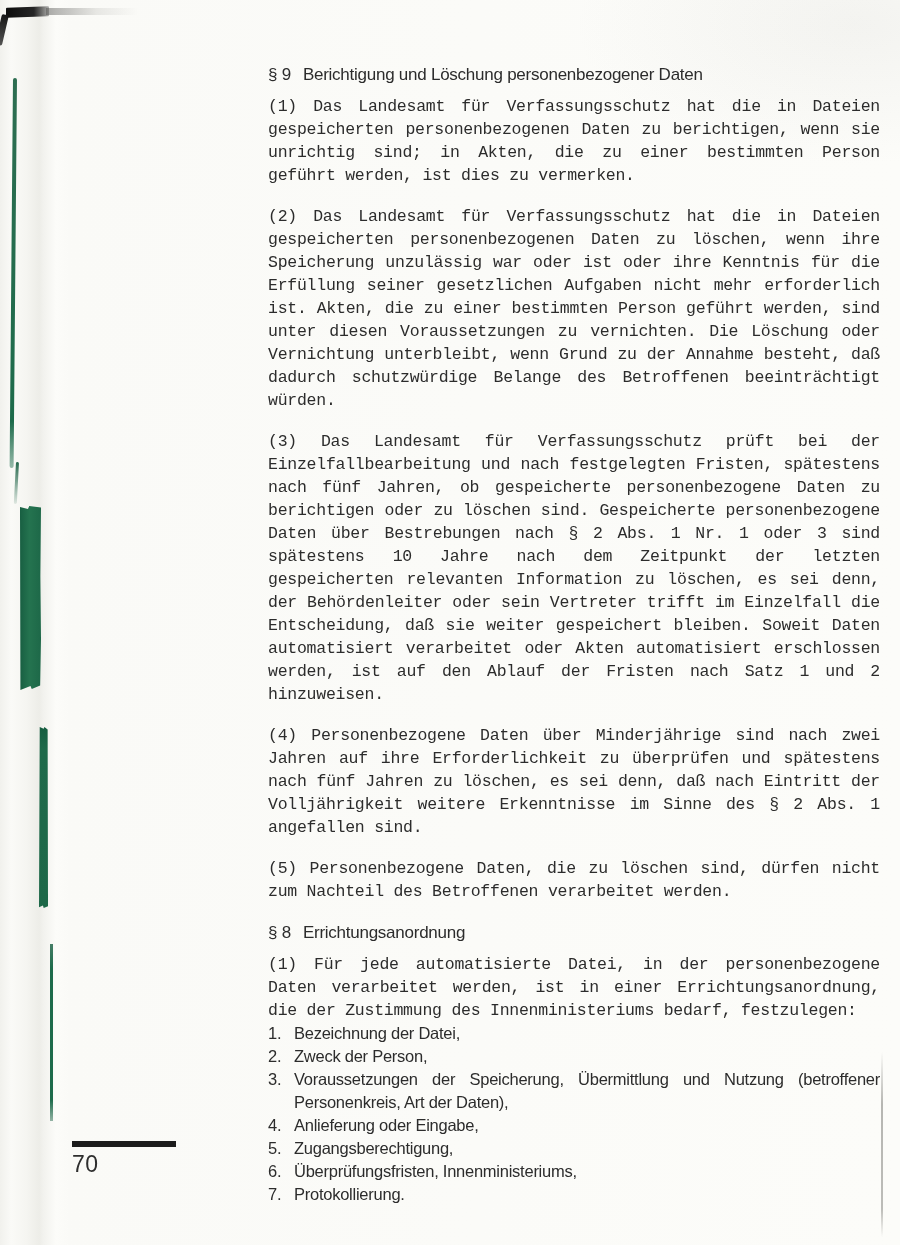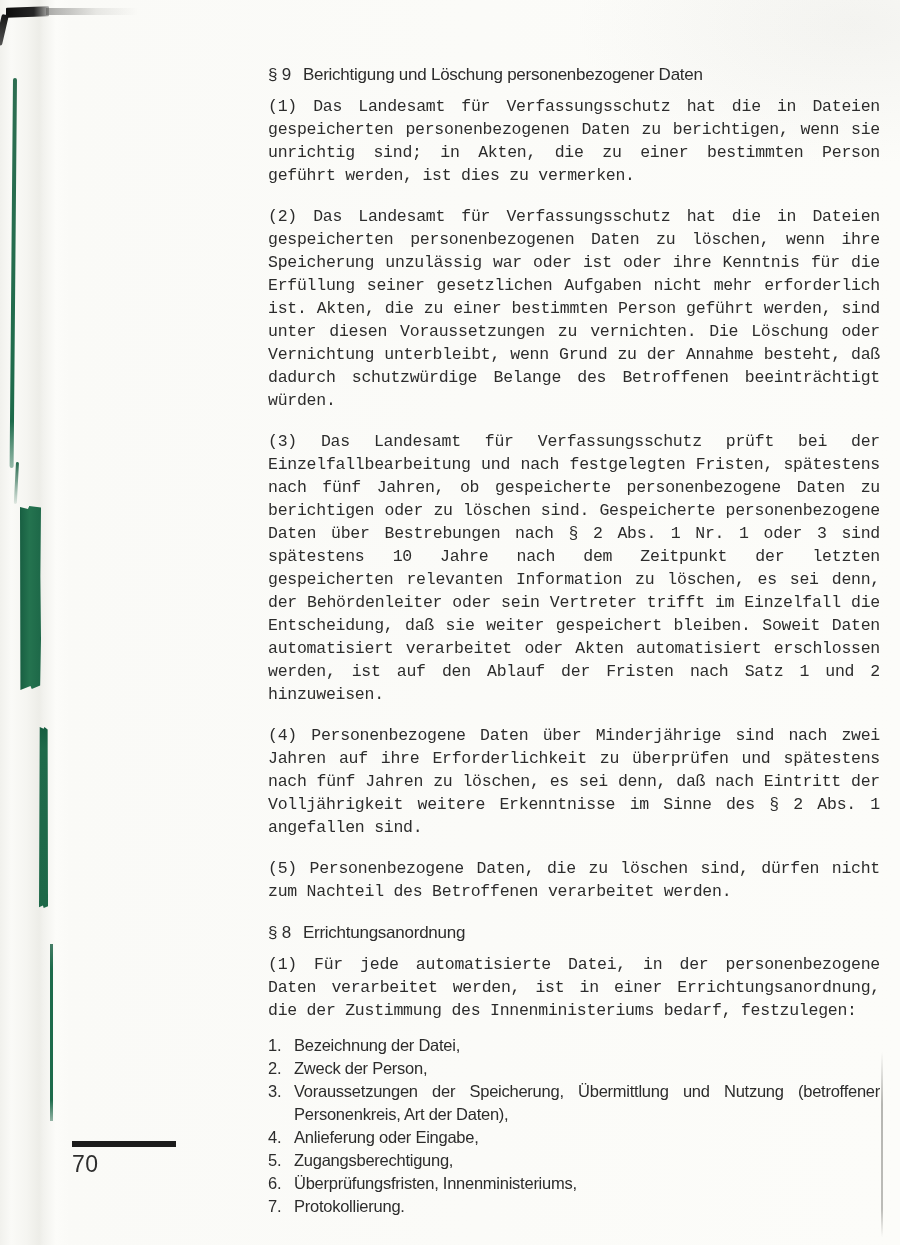--- a/index.html
+++ b/index.html
@@ -131,21 +131,21 @@
       <p>(3) Das Landesamt für Verfassungsschutz prüft bei der Einzelfallbearbeitung und nach festgelegten Fristen, spätestens nach fünf Jahren, ob gespeicherte personenbezogene Daten zu berichtigen oder zu löschen sind. Gespeicherte personenbezogene Daten über Bestrebungen nach § 2 Abs. 1 Nr. 1 oder 3 sind spätestens 10 Jahre nach dem Zeitpunkt der letzten gespeicherten relevanten Information zu löschen, es sei denn, der Behördenleiter oder sein Vertreter trifft im Einzelfall die Entscheidung, daß sie weiter gespeichert bleiben. Soweit Daten automatisiert verarbeitet oder Akten automatisiert erschlossen werden, ist auf den Ablauf der Fristen nach Satz 1 und 2 hinzuweisen.</p>
       <p>(4) Personenbezogene Daten über Minderjährige sind nach zwei Jahren auf ihre Erforderlichkeit zu überprüfen und spätestens nach fünf Jahren zu löschen, es sei denn, daß nach Eintritt der Volljährigkeit weitere Erkenntnisse im Sinne des § 2 Abs. 1 angefallen sind.</p>
       <p>(5) Personenbezogene Daten, die zu löschen sind, dürfen nicht zum Nachteil des Betroffenen verarbeitet werden.</p>
     </section>
 
     <section>
       <h2 class="heading">
         <span>§ 8</span>
         <span>Errichtungsanordnung</span>
       </h2>
-      <p style="margin-bottom:12px">(1) Für jede automatisierte Datei, in der personenbezogene Daten verarbeitet werden, ist in einer Errichtungsanordnung, die der Zustimmung des Innenministeriums bedarf, festzulegen:</p>
+      <p style="margin-bottom:0">(1) Für jede automatisierte Datei, in der personenbezogene Daten verarbeitet werden, ist in einer Errichtungsanordnung, die der Zustimmung des Innenministeriums bedarf, festzulegen:</p>
       <ol class="plain-list">
         <li>
           <span class="num">1.</span>
           <span class="txt">Bezeichnung der Datei,</span>
         </li>
         <li>
           <span class="num">2.</span>
           <span class="txt">Zweck der Person,</span>
         </li>
         <li>

